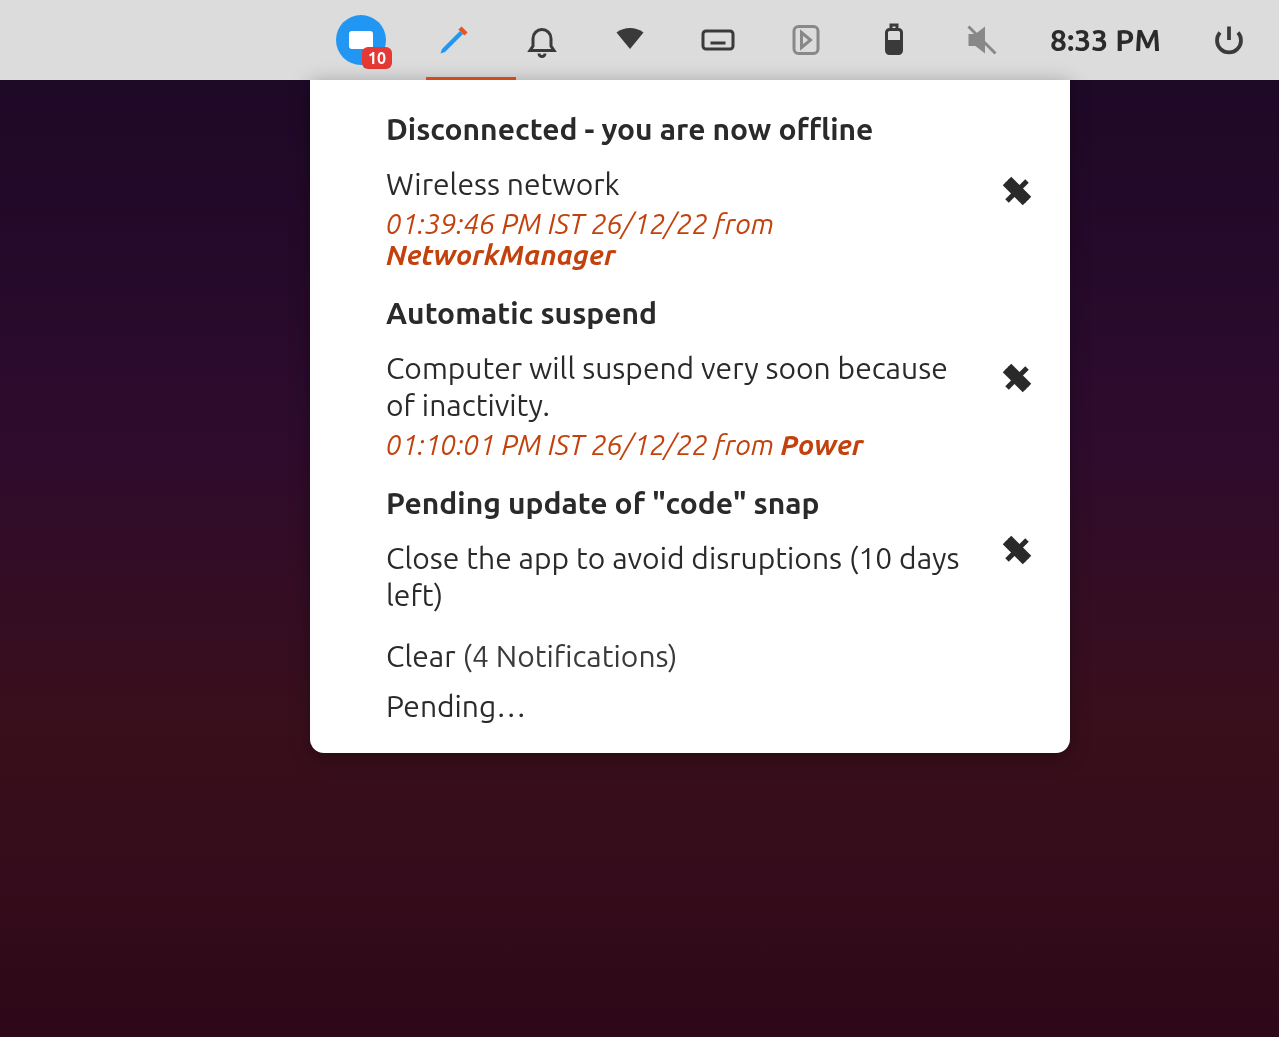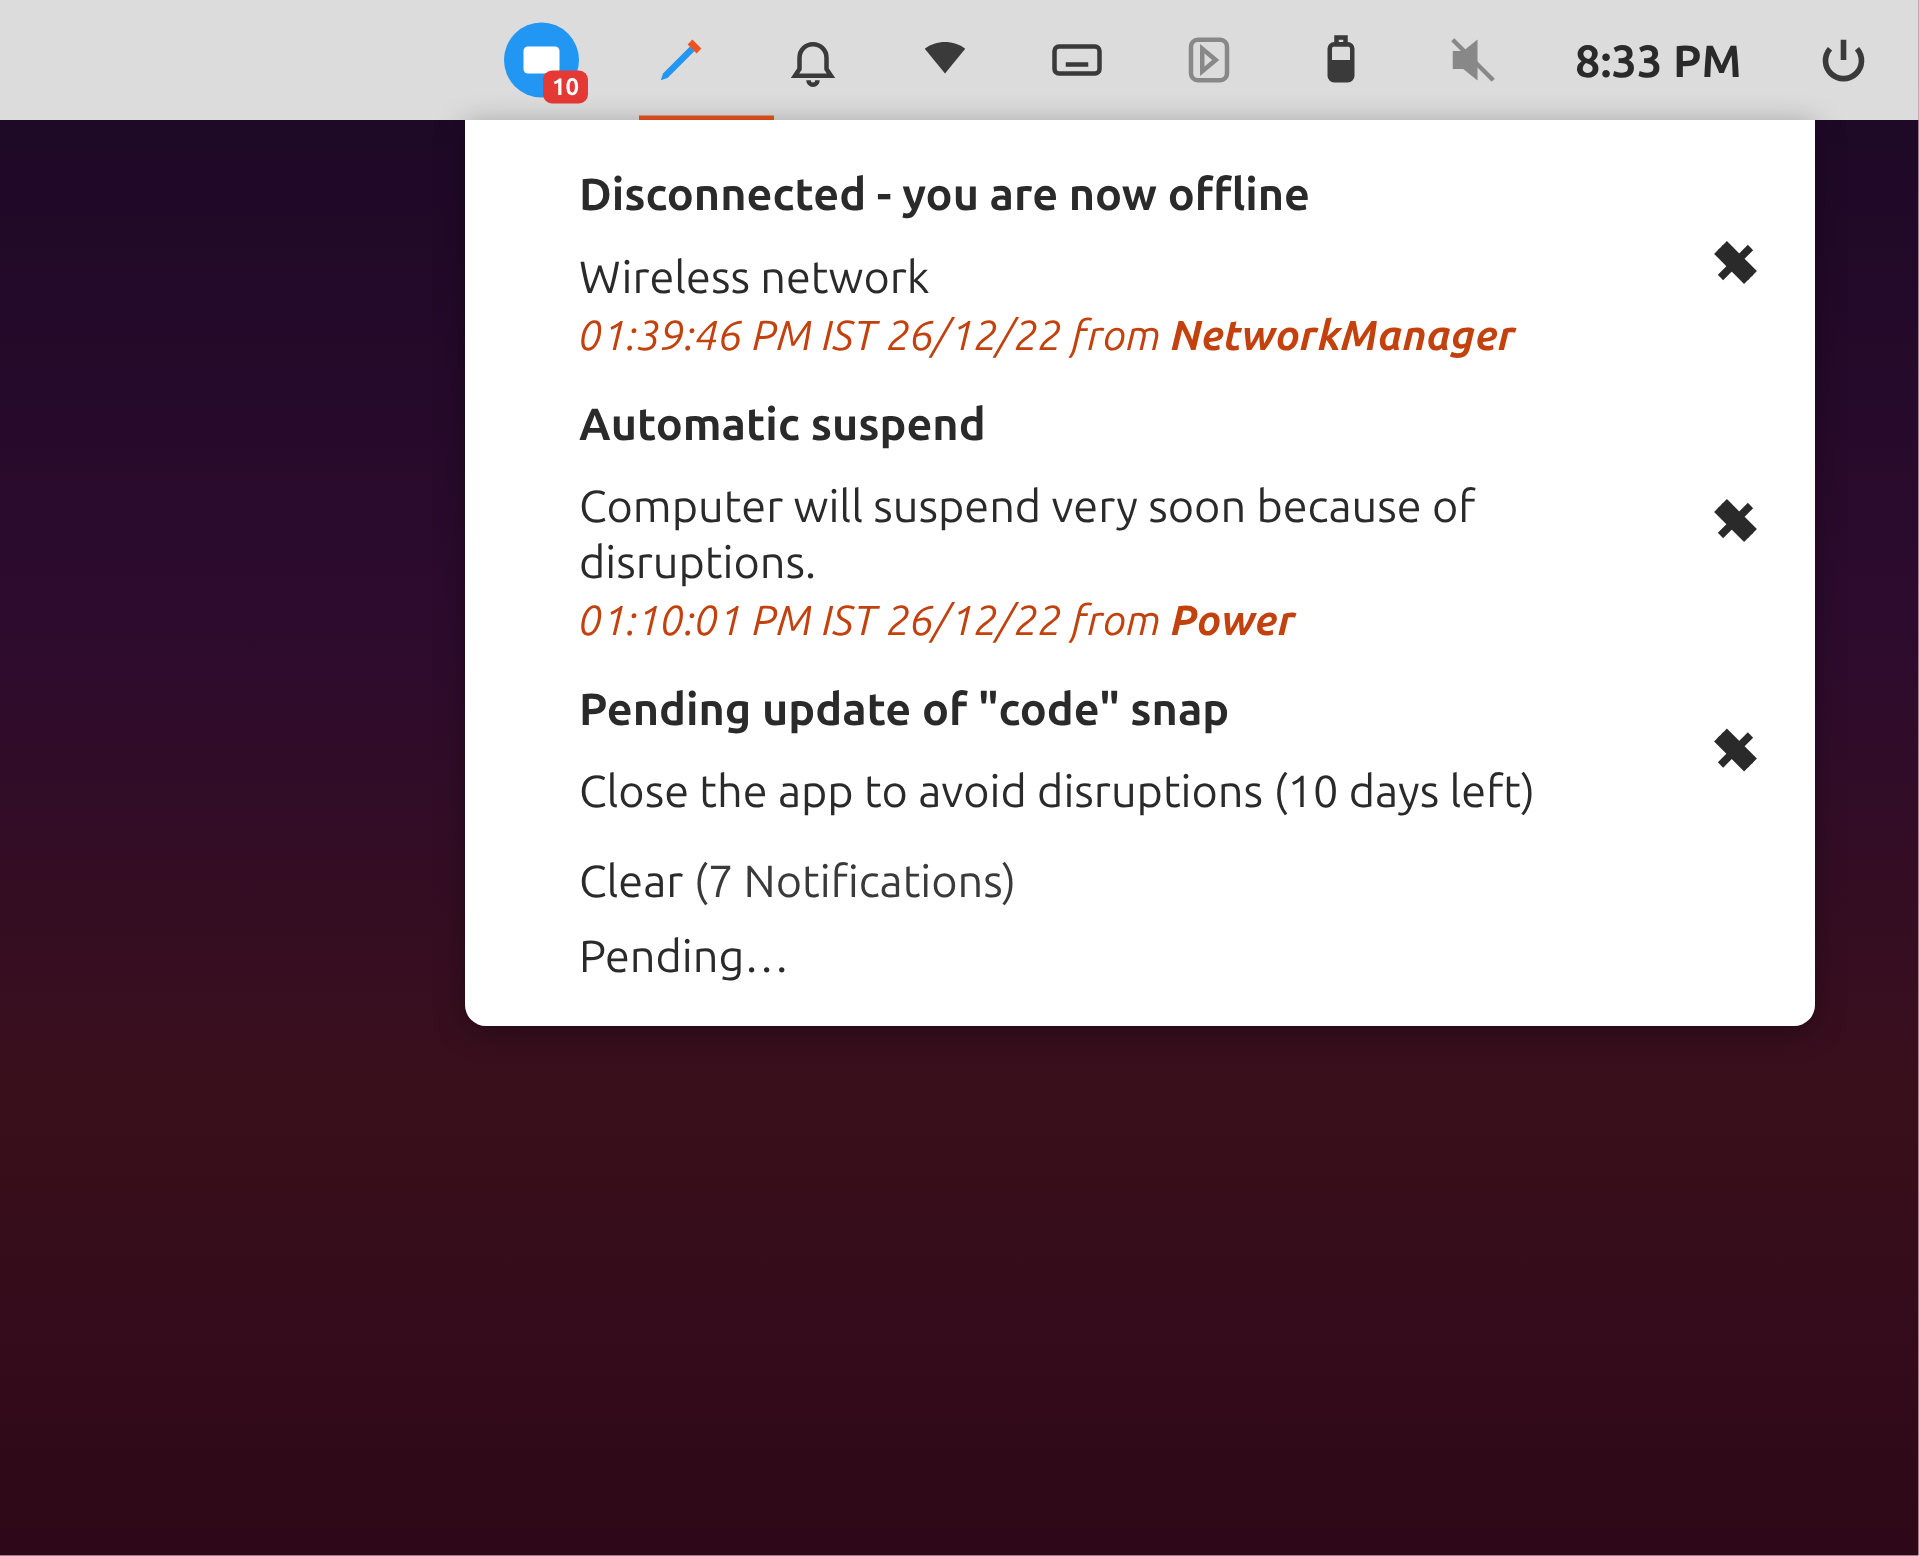--- a/index.html
+++ b/index.html
@@ -53,21 +53,21 @@
   position:absolute;
   height:6px; width:90px;
   background:#e95420;
   bottom:-3px;
   left:426px;
 }
 .popup {
   position: absolute;
   top: 80px;
   left: 310px;
-  width: 900px;
+  width: 760px;
   background: #fff;
   border-radius: 0 0 14px 14px;
   box-shadow: 0 4px 20px rgba(0,0,0,.35);
   padding: 22px 36px 22px 76px;
   color: #2a2a2a;
 }
 .notif {
   display: flex;
   justify-content: space-between;
   align-items: center;
@@ -169,21 +169,21 @@
           <line x1="20" y1="4" x2="4" y2="20"></line>
           <line x1="6" y1="2" x2="22" y2="18"></line>
           <line x1="2" y1="6" x2="18" y2="22"></line>
         </svg>
     </div>
   </div>
 
   <div class="notif">
     <div class="notif-body">
       <div class="notif-title">Automatic suspend</div>
-      <div class="notif-msg">Computer will suspend very soon because of disruptions.</div>
+      <div class="notif-msg">Computer will suspend very soon because of inactivity.</div>
       <div class="notif-meta"><span>01:10:01 PM IST 26/12/22</span><span> from </span><span class="src">Power</span></div>
     </div>
     <div class="close-x">
       <svg viewBox="0 0 24 24" stroke="#2a2a2a" stroke-width="4">
           <line x1="4" y1="4" x2="20" y2="20"></line>
           <line x1="20" y1="4" x2="4" y2="20"></line>
           <line x1="6" y1="2" x2="22" y2="18"></line>
           <line x1="2" y1="6" x2="18" y2="22"></line>
         </svg>
     </div>
@@ -199,17 +199,17 @@
           <line x1="4" y1="4" x2="20" y2="20"></line>
           <line x1="20" y1="4" x2="4" y2="20"></line>
           <line x1="6" y1="2" x2="22" y2="18"></line>
           <line x1="2" y1="6" x2="18" y2="22"></line>
         </svg>
     </div>
   </div>
 
   <div class="footer-item">
     <span>Clear</span>
-    <span class="count">(7 Notifications)</span>
+    <span class="count">(4 Notifications)</span>
   </div>
 
   <div class="footer-item">Pending…</div>
 </div>
 
 </body></html>

